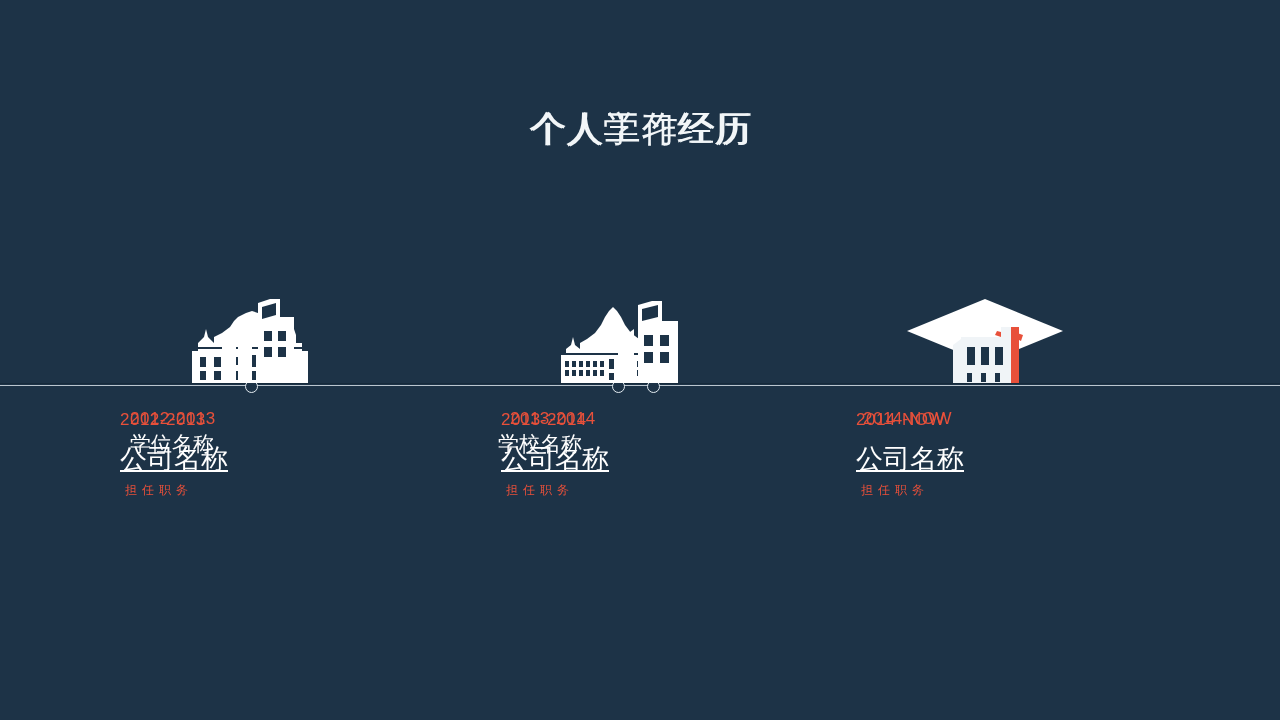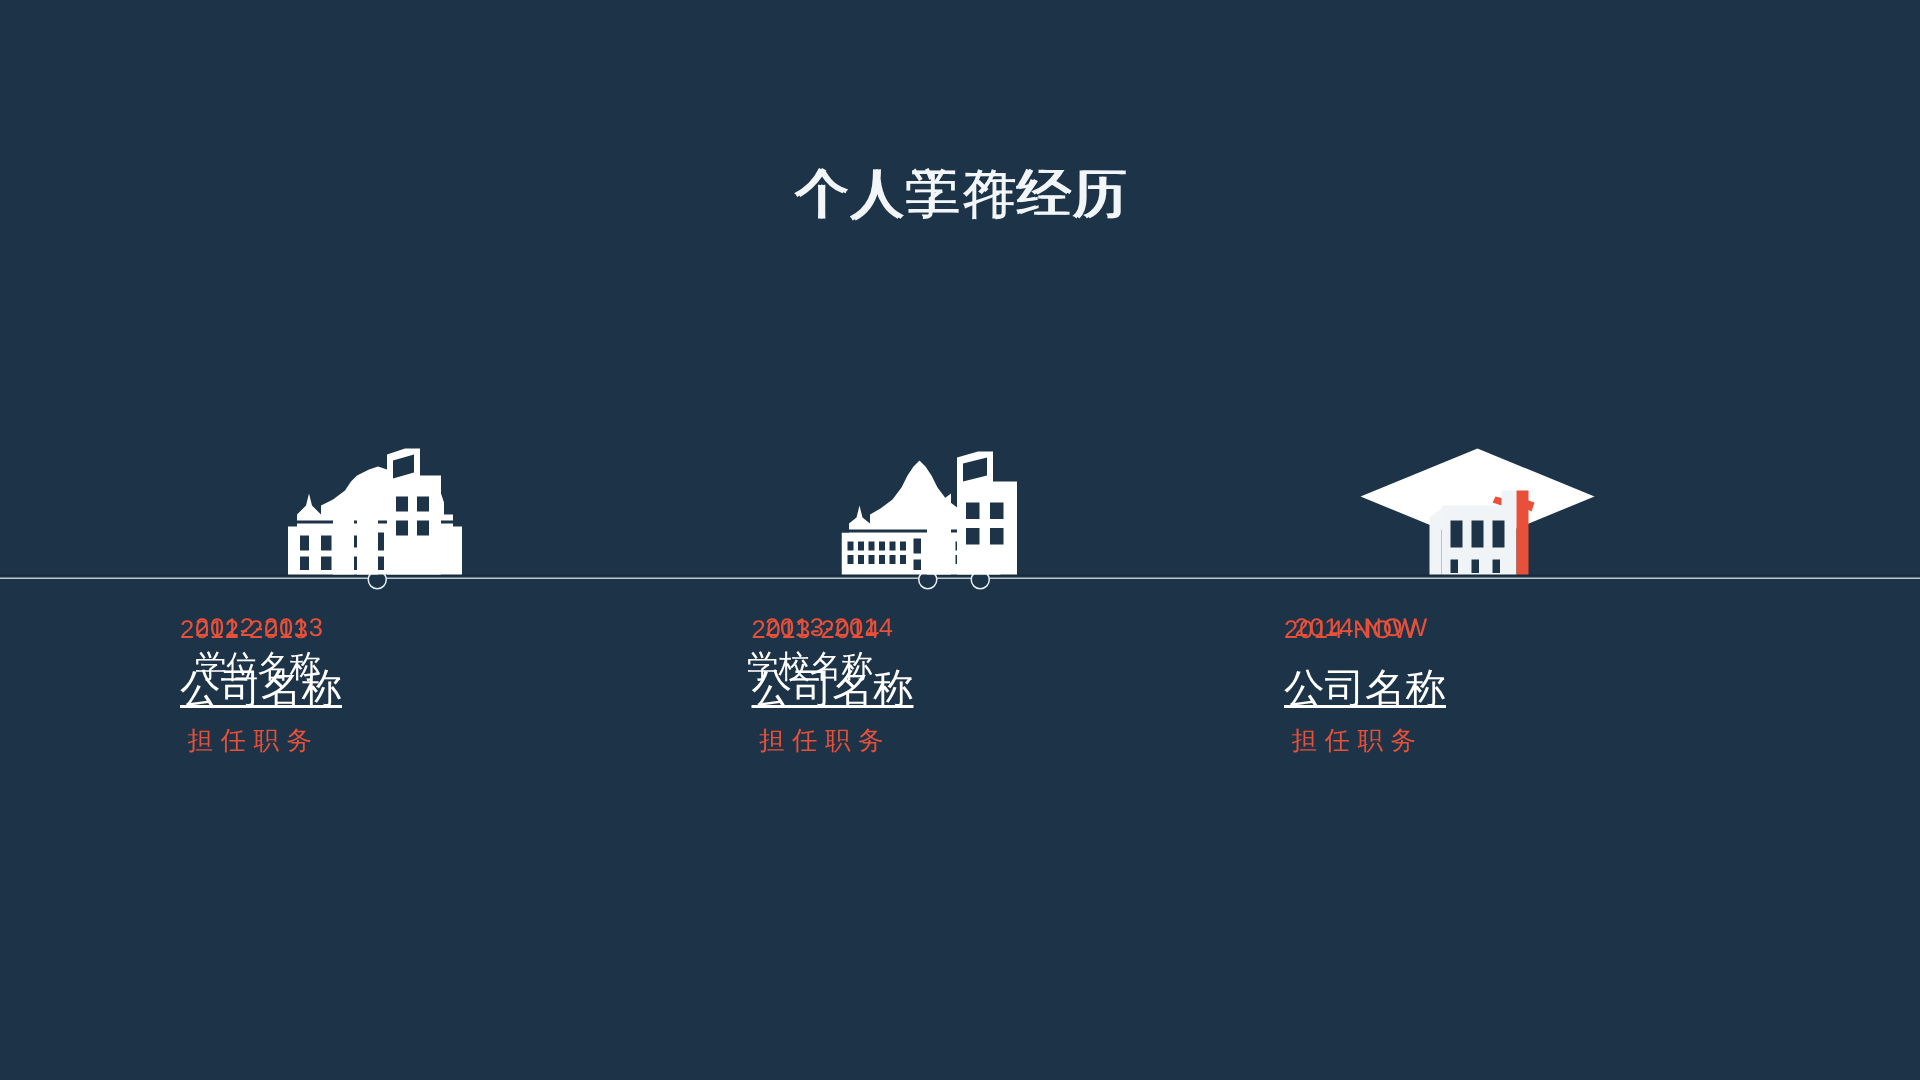--- a/index.html
+++ b/index.html
@@ -113,21 +113,21 @@
     text-decoration: underline;
   }
   .orgname.small {
     font-size: 21px;
   }
   .role {
     position: absolute;
     left: 0;
     width: 260px;
     color: #e8503a;
-    font-size: 17px;
+    font-size: 12px;
     letter-spacing: 5px;
     text-indent: 5px;
     white-space: nowrap;
   }
 </style>
 </head>
 <body>
 
 <div class="slide">
 

